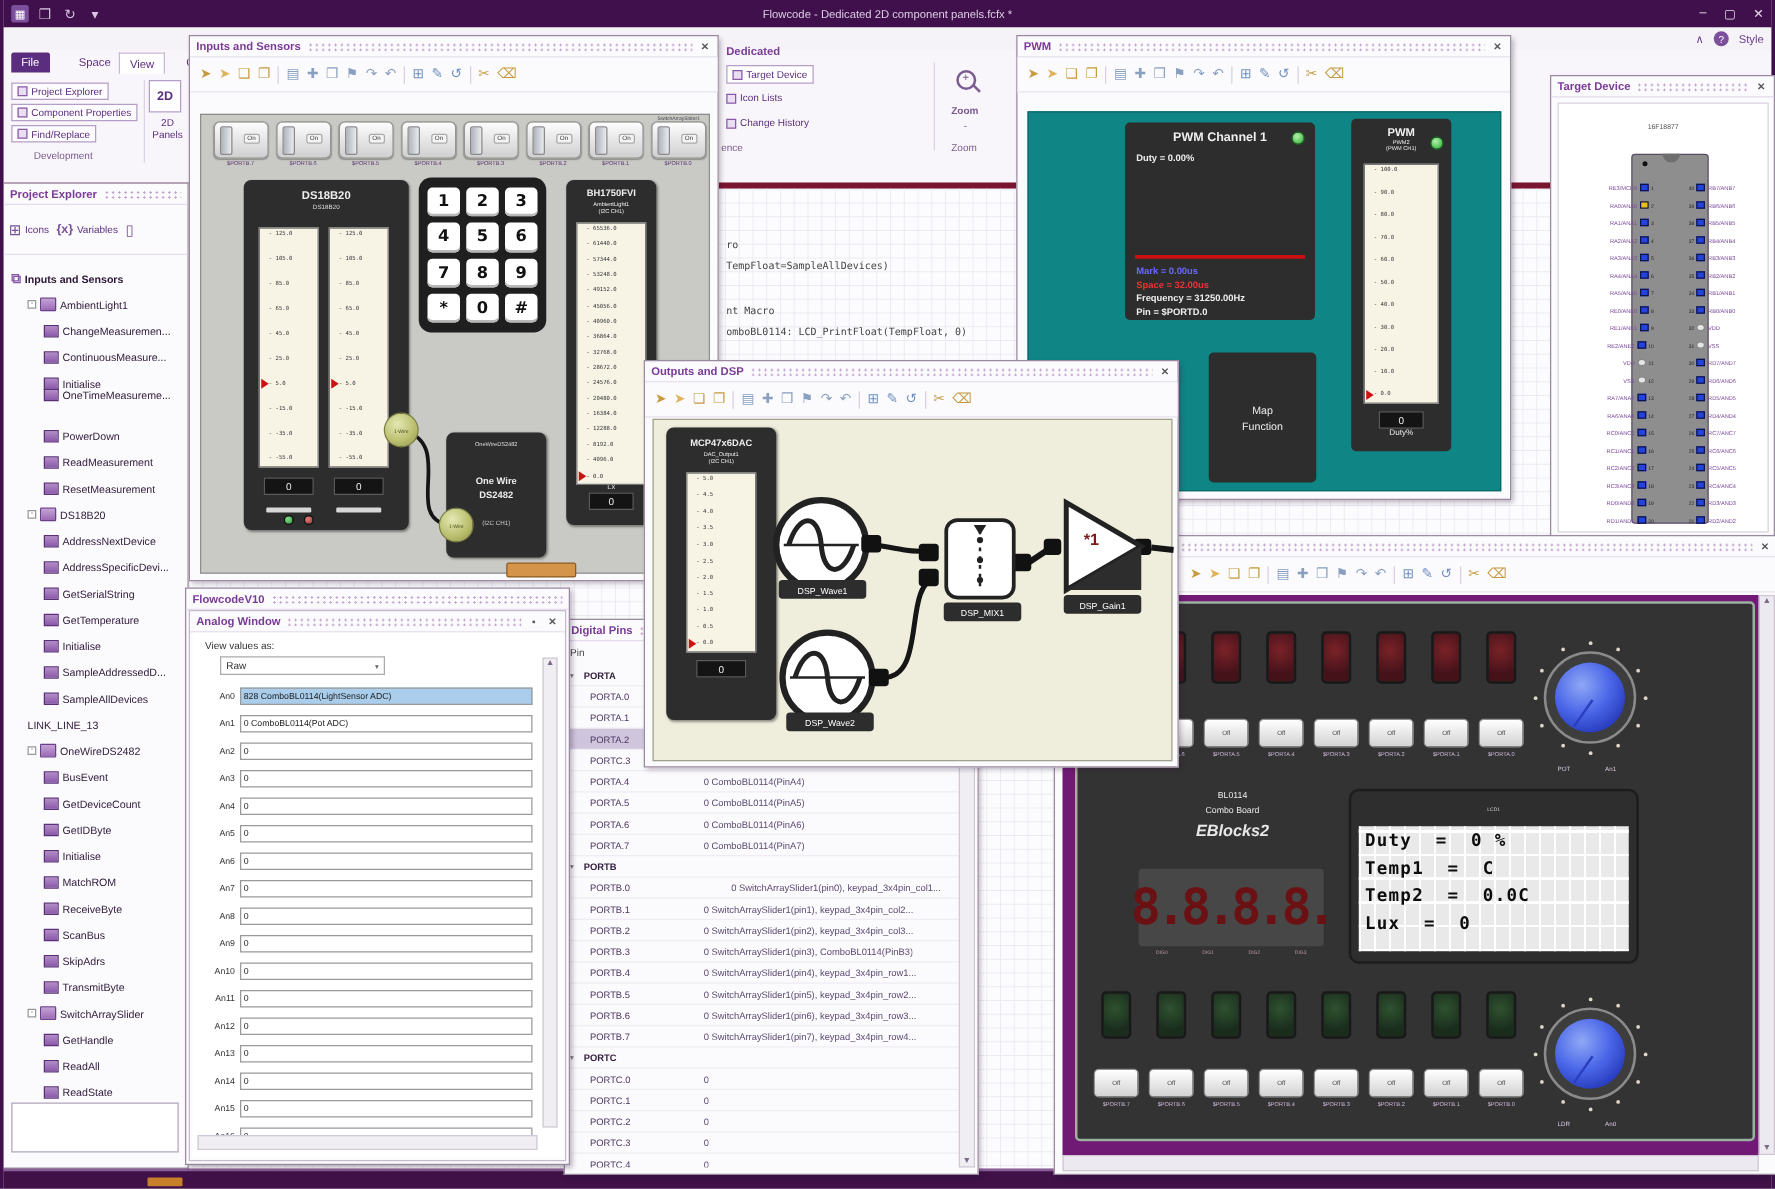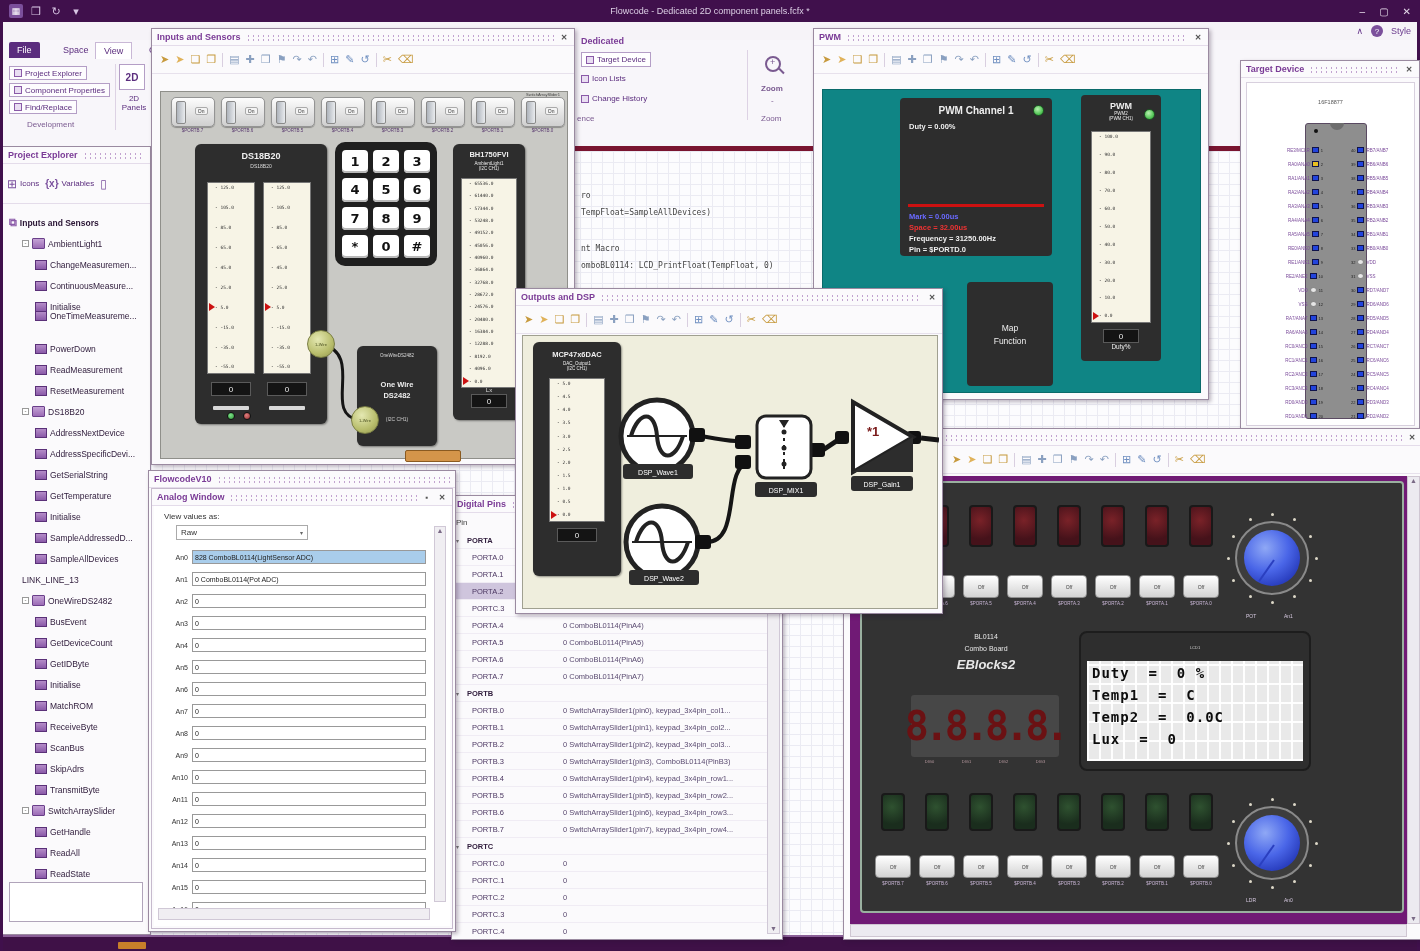--- a/index.html
+++ b/index.html
@@ -937,21 +937,21 @@
           <span class="pv">0   ComboBL0114(PinA6)</span>
         </div>
         <div class="drow" style="top: 136px;">
           <span class="pn">PORTA.7</span>
           <span class="pv">0   ComboBL0114(PinA7)</span>
         </div>
         <div class="drow" style="top: 153px;">
           <span class="ga">▾</span>
           <span class="gn">PORTB</span>
         </div>
-        <div class="drow" style="top: 170px;">
+        <div class="drow" style="top: 170px; gap: 22px;">
           <span class="pn">PORTB.0</span>
           <span class="pv">0   SwitchArraySlider1(pin0), keypad_3x4pin_col1...</span>
         </div>
         <div class="drow" style="top: 187px;">
           <span class="pn">PORTB.1</span>
           <span class="pv">0   SwitchArraySlider1(pin1), keypad_3x4pin_col2...</span>
         </div>
         <div class="drow" style="top: 204px;">
           <span class="pn">PORTB.2</span>
           <span class="pv">0   SwitchArraySlider1(pin2), keypad_3x4pin_col3...</span>

